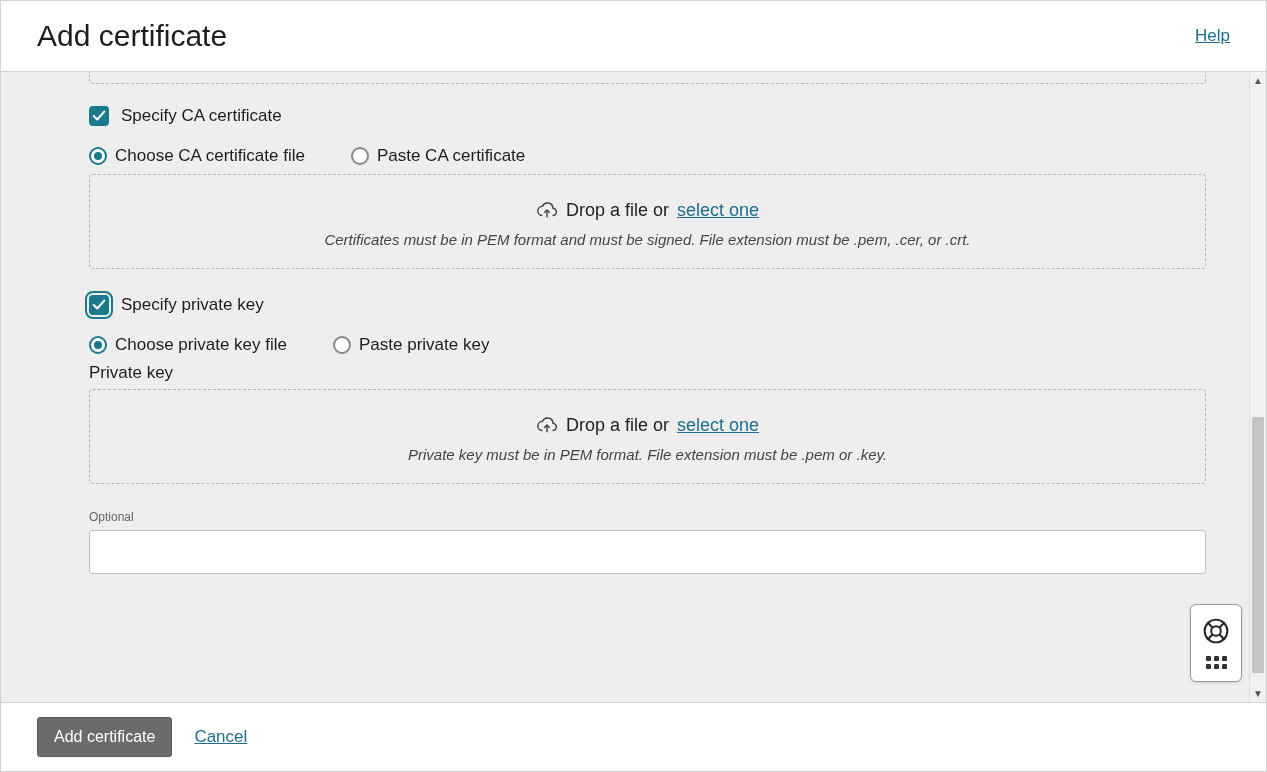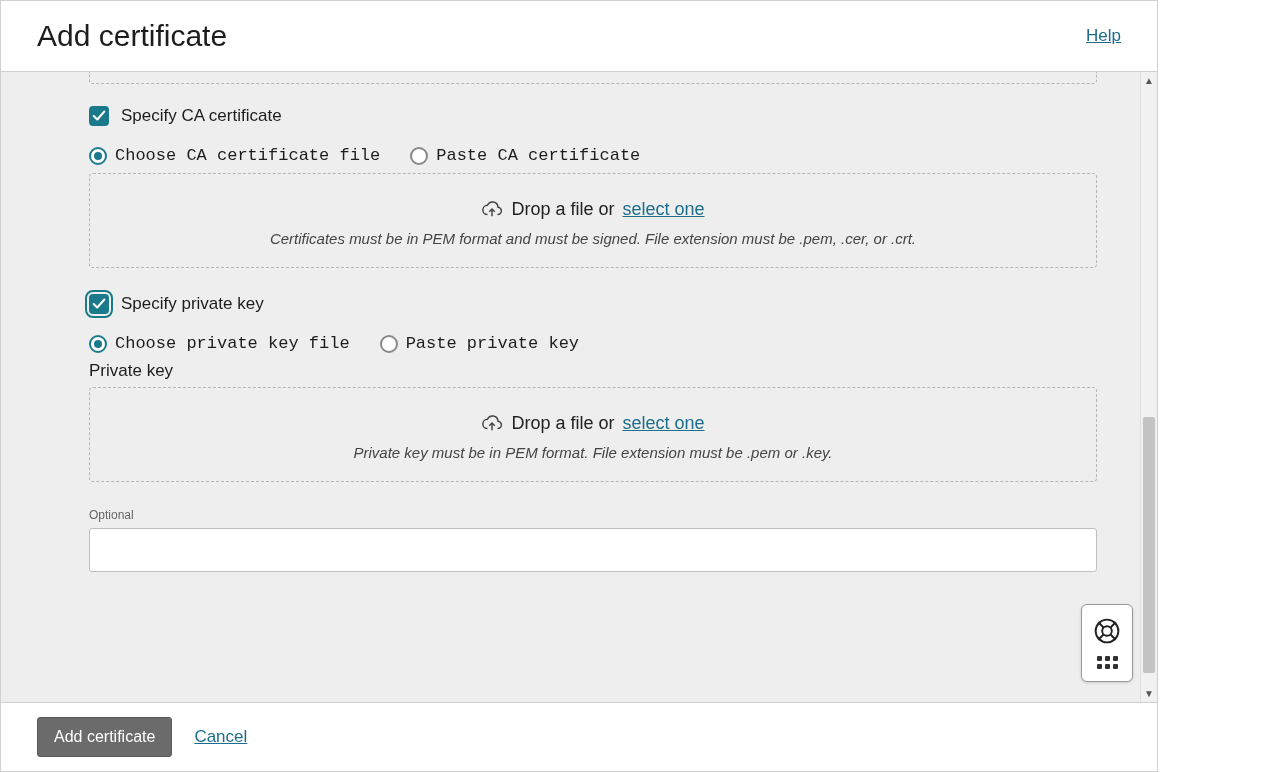--- a/index.html
+++ b/index.html
@@ -4,21 +4,21 @@
 <style>
   * { box-sizing: border-box; }
   body {
     margin: 0;
     font-family: Arial, Helvetica, sans-serif;
     background: #fff;
     color: #1d1d1d;
     overflow: hidden;
   }
   .window {
-    width: 1158px;
+    width: 1267px;
     height: 772px;
     display: flex;
     flex-direction: column;
     border: 1px solid #d0d0d0;
   }
   
   .header {
     display: flex;
     align-items: center;
     justify-content: space-between;
@@ -83,23 +83,22 @@
     outline-offset: 2px;
   }
   .check-row label {
     font-size: 17px;
     cursor: pointer;
   }
   
   .radio-row {
     display: flex;
     align-items: center;
-    gap: 30px;
+    gap: 46px;
     margin-bottom: 8px;
-    font-family: Liberation Mono, monospace;
   }
   .radio-group {
     display: flex;
     align-items: center;
     gap: 8px;
     cursor: pointer;
   }
   .radio-outer {
     width: 18px;
     height: 18px;

